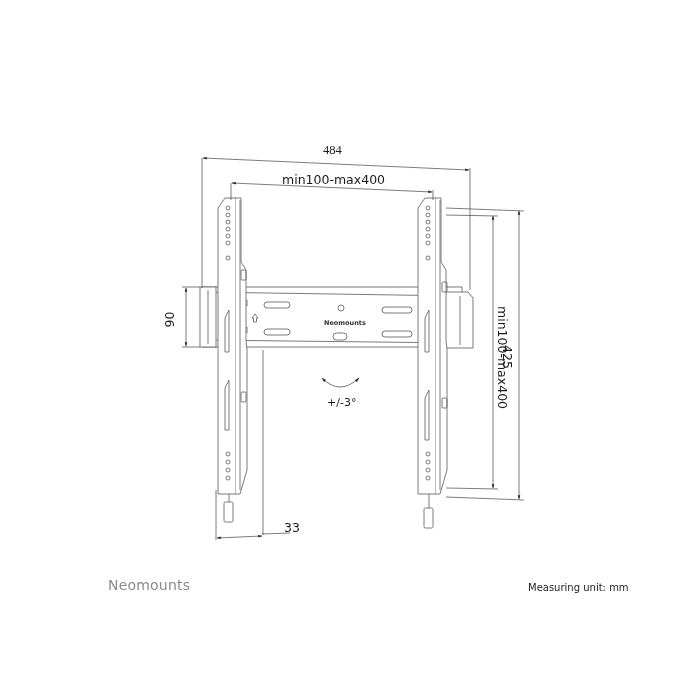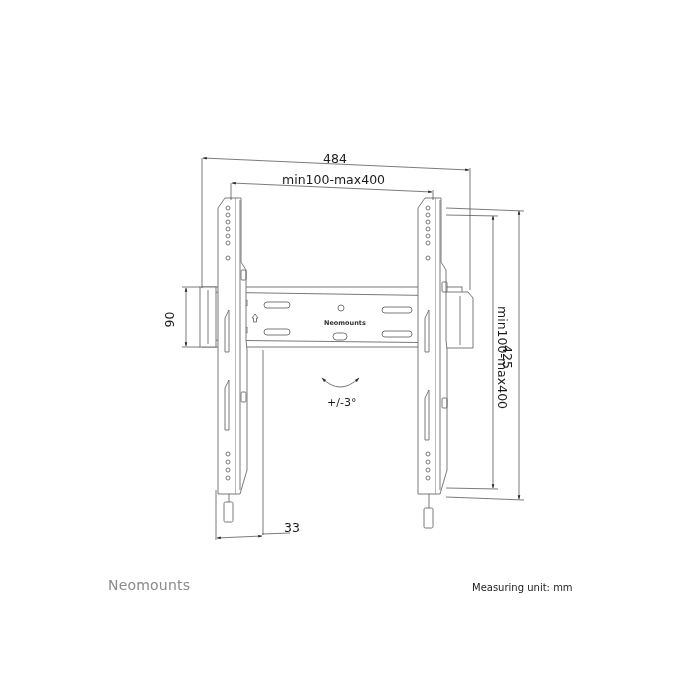--- a/index.html
+++ b/index.html
@@ -1,20 +1,20 @@
 <!DOCTYPE html>
 <html><head>
 <meta charset="utf-8">
 <style>
   html, body { margin: 0; padding: 0; background: #ffffff; }
   body { width: 700px; height: 700px; position: relative; overflow: hidden; font-family: "DejaVu Sans", sans-serif; }
   #drawing { position: absolute; left: 0; top: 0; width: 700px; height: 700px; }
   .dim-text { position: absolute; font-family: "DejaVu Sans", sans-serif; font-size: 12.5px; color: #1a1a1a; white-space: nowrap; }
   .brand { position: absolute; left: 108px; top: 577px; font-family: "DejaVu Sans", sans-serif; font-size: 14px; color: #8a8a8a; letter-spacing: 0.2px; }
-  .unit { position: absolute; left: 472px; top: 582px; font-family: "DejaVu Sans", sans-serif; font-size: 10px; color: #222222; }
+  .unit { position: absolute; left: 528px; top: 582px; font-family: "DejaVu Sans", sans-serif; font-size: 10px; color: #222222; }
   .plate-brand { position: absolute; font-family: "DejaVu Sans", sans-serif; font-size: 6.5px; color: #333; font-weight: bold; }
 </style>
 </head>
 <body>
 
 <svg id="drawing" viewBox="0 0 700 700" xmlns="http://www.w3.org/2000/svg">
   <defs>
     <marker id="arr" viewBox="0 0 10 10" refX="9" refY="5" markerWidth="8" markerHeight="6" orient="auto-start-reverse">
       <path d="M0,2 L10,5 L0,8 z" fill="#222"></path>
     </marker>
@@ -126,21 +126,21 @@
     <line x1="262" y1="534" x2="290" y2="533"></line>
 
     <line x1="200" y1="288" x2="200" y2="288"></line>
   </g>
 
   <g stroke="#555" stroke-width="0.8" fill="none">
     <path d="M322,378 Q340,396 359,378" marker-start="url(#arr)" marker-end="url(#arr)"></path>
   </g>
 </svg>
 
-<div class="dim-text" style="left:323px; top:151px;">484</div>
+<div class="dim-text" style="left:323px; top:143px;font-family:Liberation Serif, serif;">484</div>
 <div class="dim-text" style="left:282px; top:172px;">min100-max400</div>
 <div class="dim-text" style="left:162px; top:312px; transform: rotate(-90deg);">90</div>
 <div class="dim-text" style="left:515px; top:345px; transform: rotate(90deg); transform-origin: left top;">425</div>
 <div class="dim-text" style="left:510px; top:306px; transform: rotate(90deg); transform-origin: left top;">min100-max400</div>
 <div class="dim-text" style="left:284px; top:520px;">33</div>
 <div class="dim-text" style="left:327px; top:396px; font-size:11px;">+/-3°</div>
 <div class="plate-brand" style="left:324px; top:319px;">Neomounts</div>
 
 <div class="brand">Neomounts</div>
 <div class="unit">Measuring unit: mm</div>

